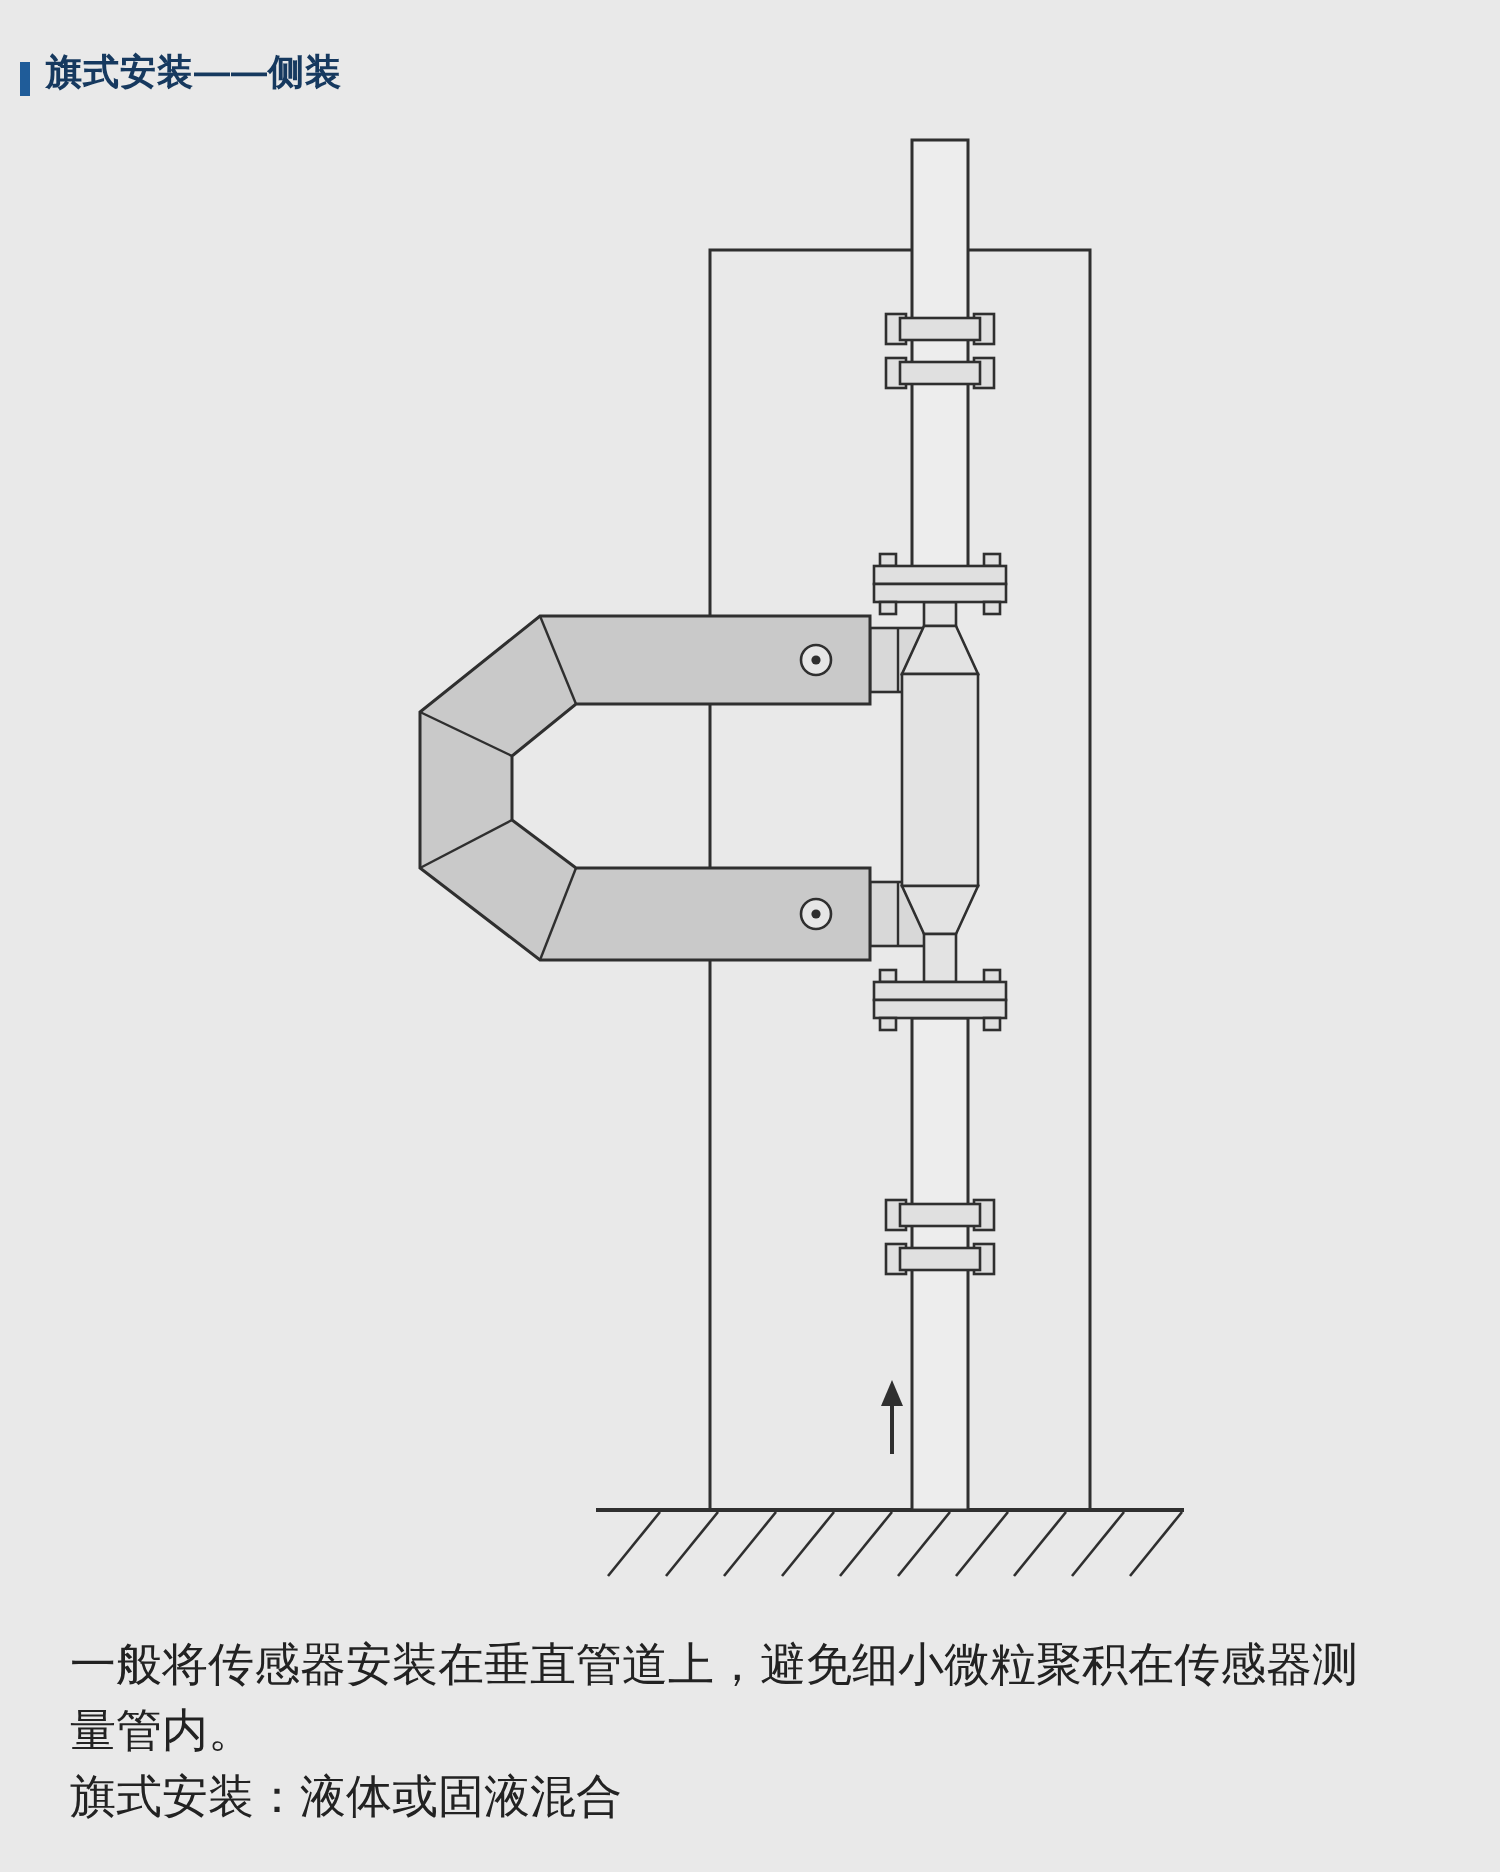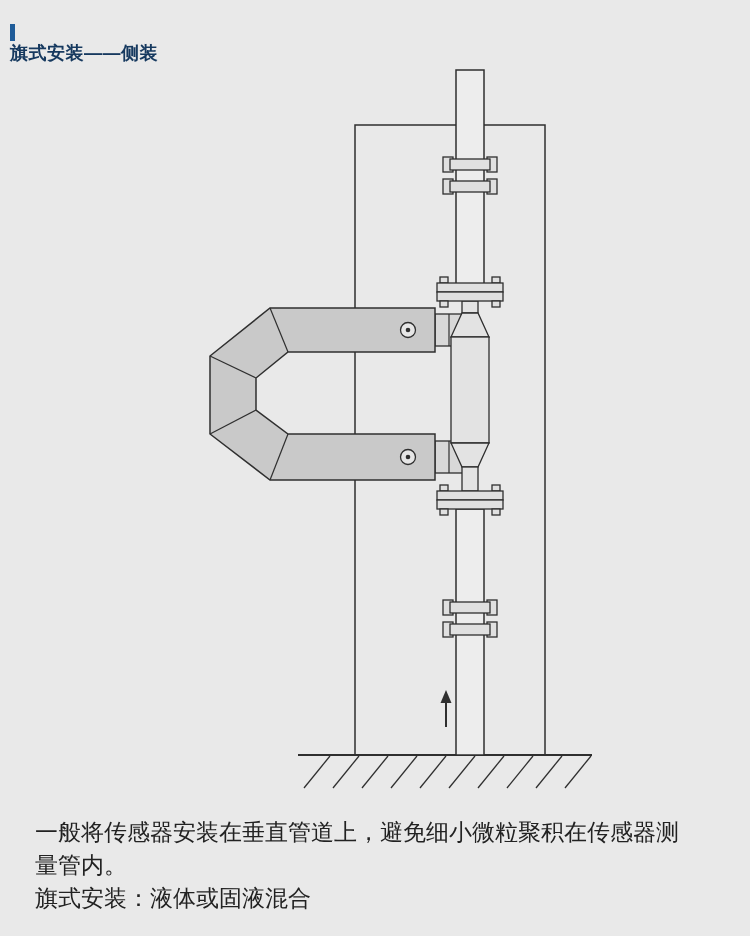--- a/index.html
+++ b/index.html
@@ -12,21 +12,21 @@
   body{
     background:var(--bg);
     font-family:"Liberation Sans","DejaVu Sans",sans-serif;
     color:var(--text);
     position:relative;
     overflow:hidden;
   }
   .page{position:relative; width:750px; height:936px; background:var(--bg);}
   .header{
     position:absolute; top:24px; left:10px;
-    display:flex; align-items:flex-start; z-index:2;flex-direction:column;
+    display:flex; align-items:flex-end; z-index:2;
   }
   .accent-bar{
     display:inline-block; width:5px; height:17px;
     background:var(--accent); margin-right:8px;
   }
   .title{
     font-size:18px; font-weight:bold; color:var(--title);
     letter-spacing:0.5px;
   }
   .diagram-wrap{position:absolute; top:0; left:0; width:750px; height:936px; z-index:1;}

